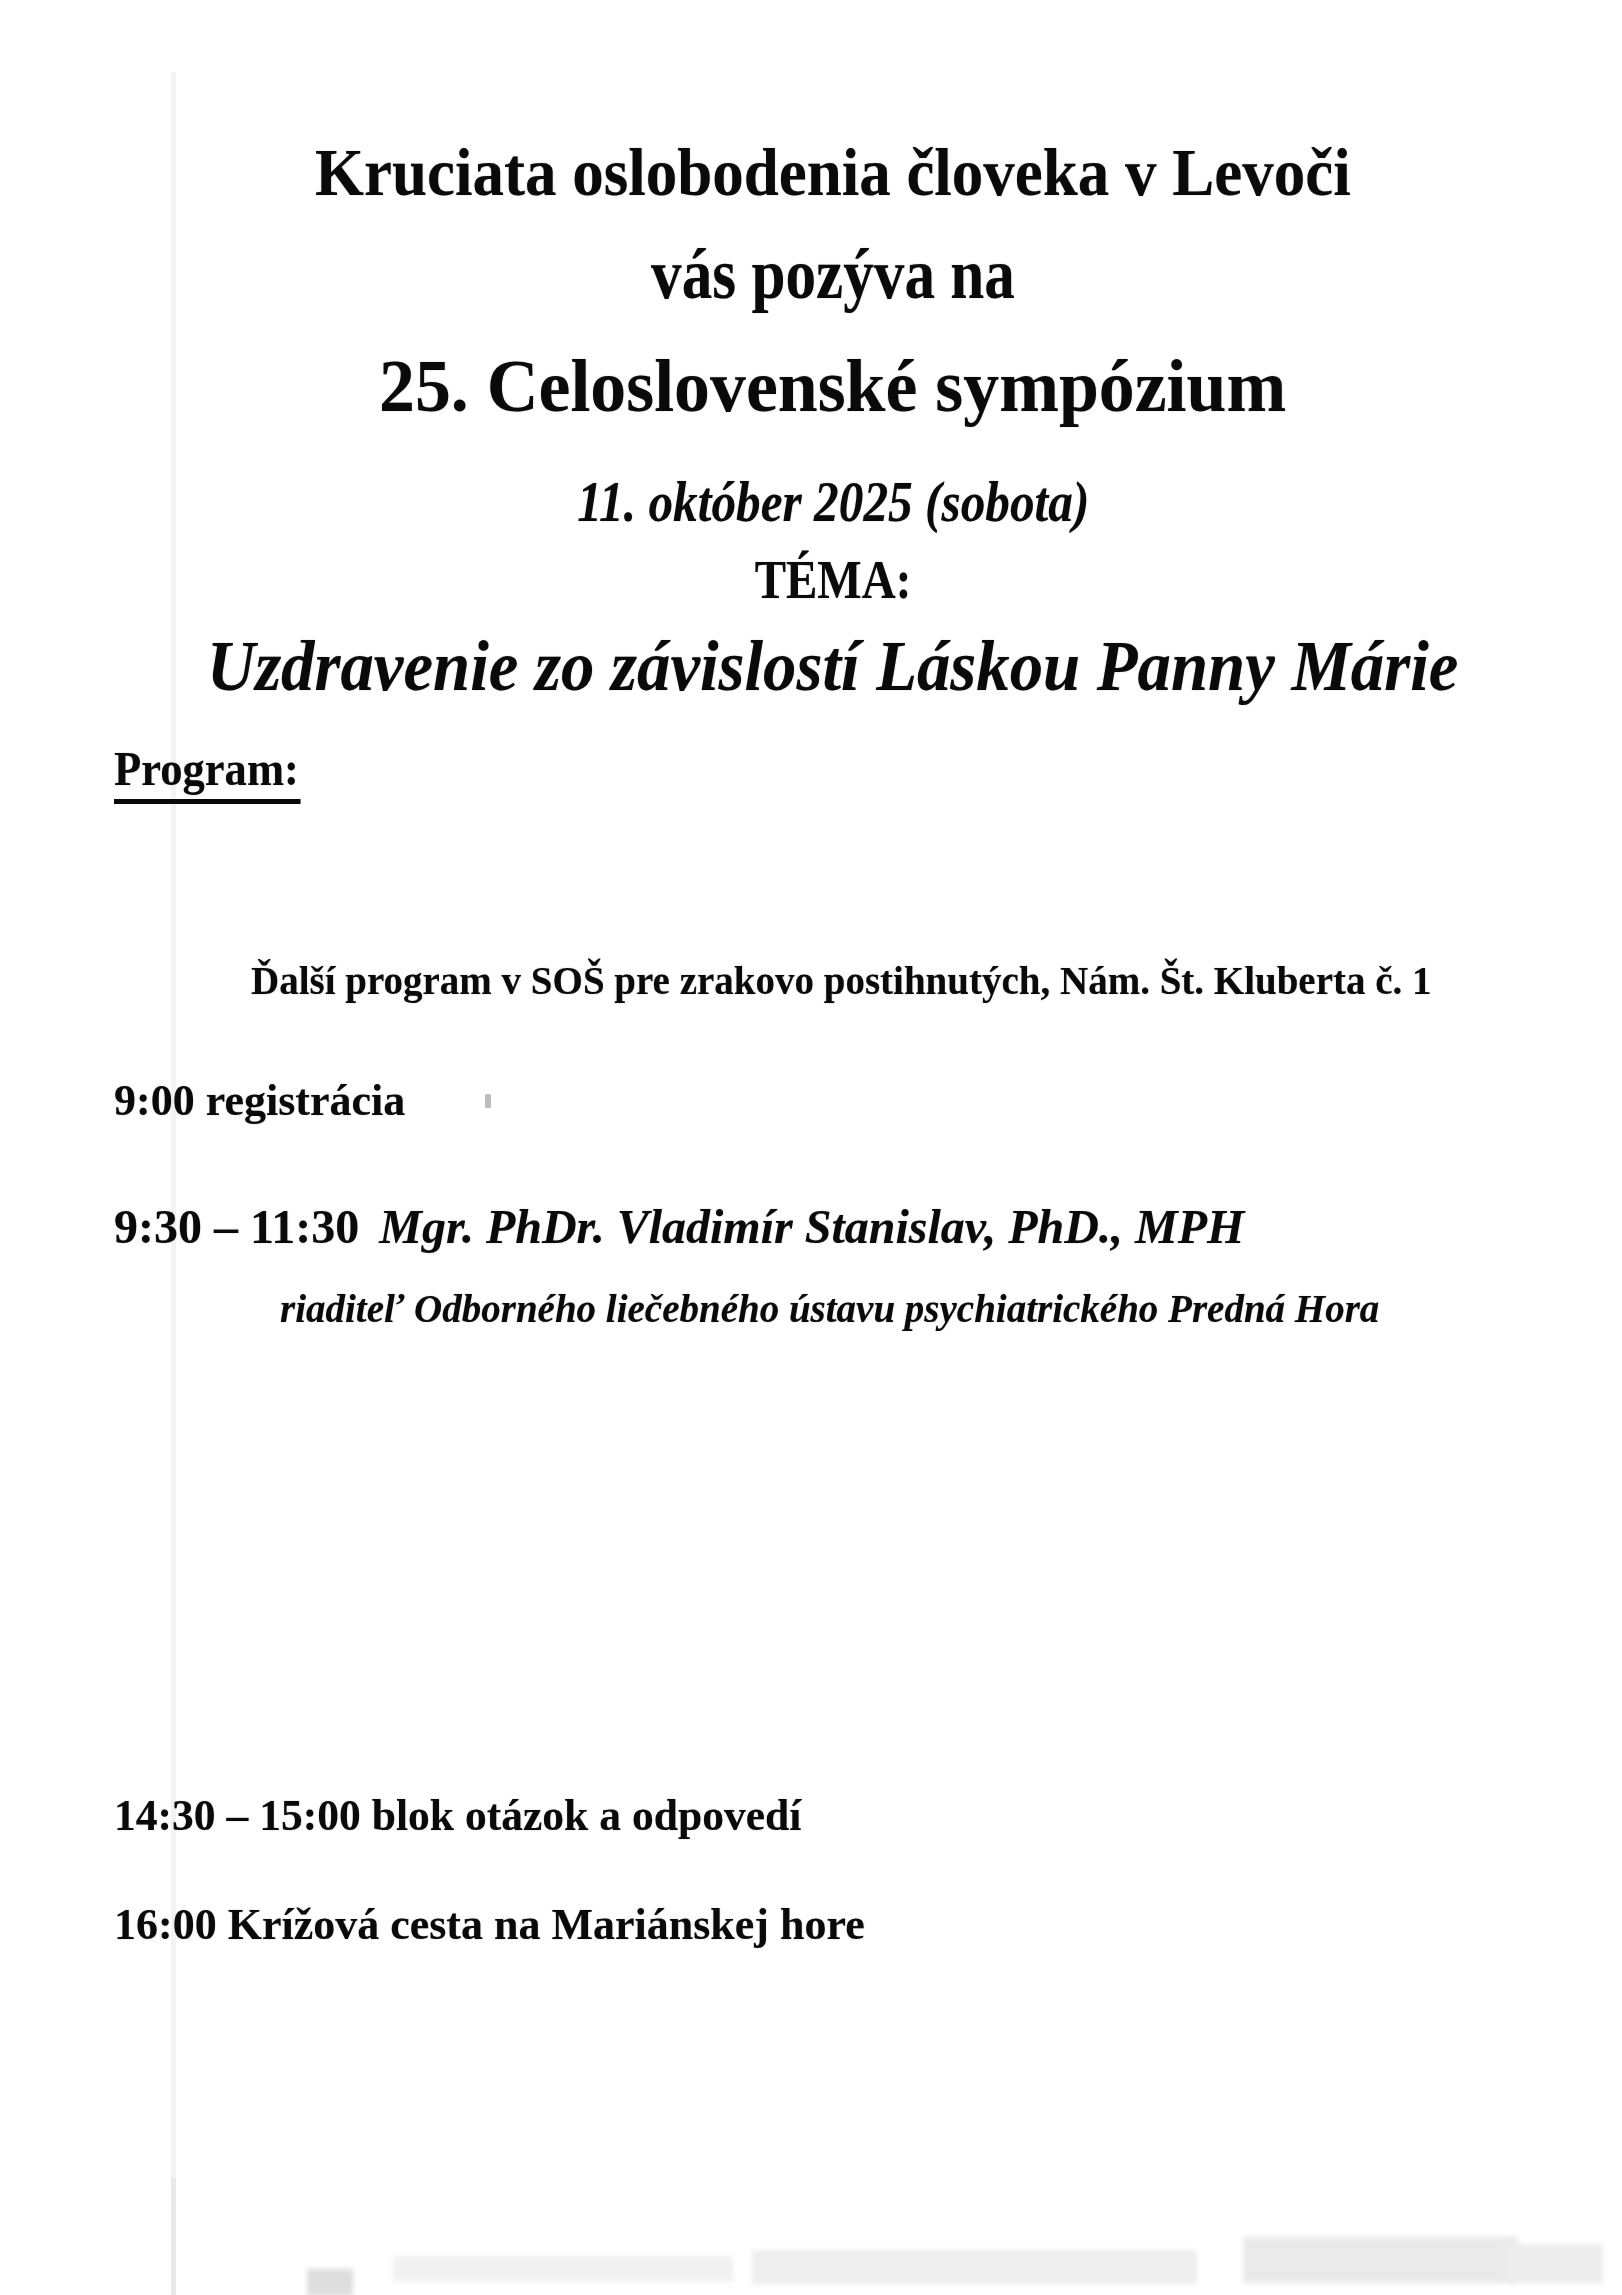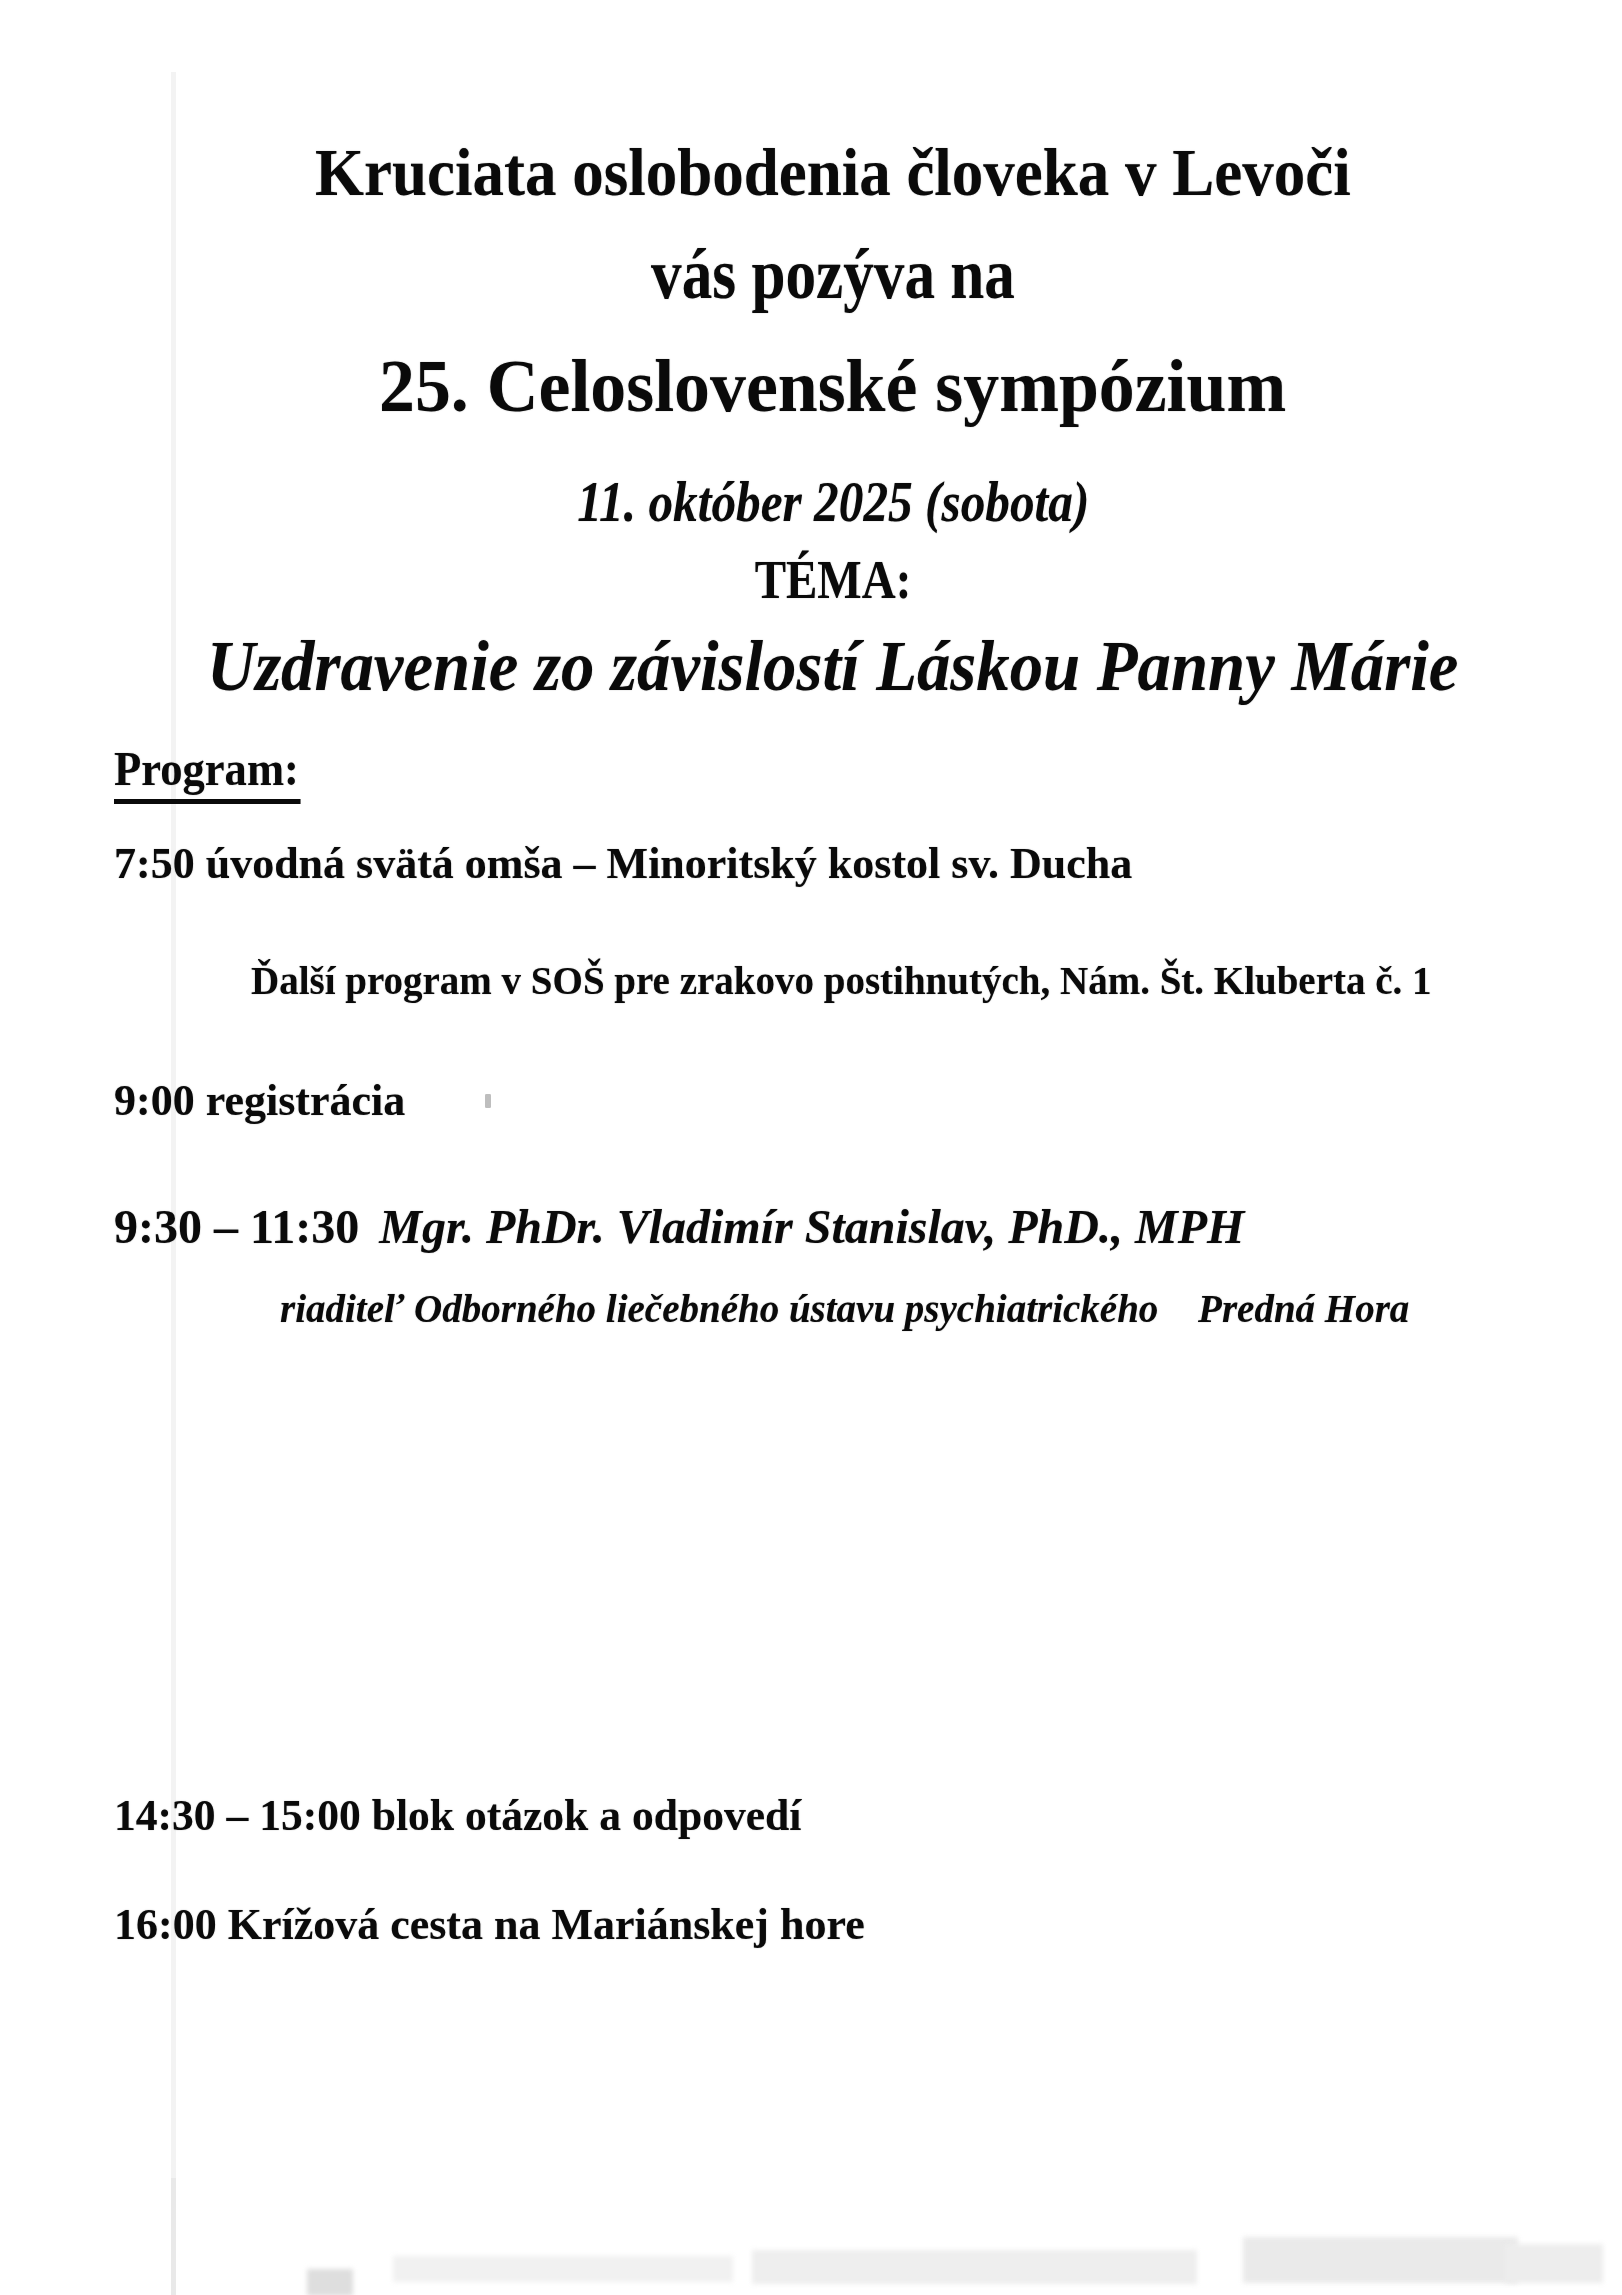--- a/index.html
+++ b/index.html
@@ -11,21 +11,21 @@
   .page{position:absolute;inset:0;padding-left:47px;}
   .line{position:absolute;white-space:nowrap;line-height:1;}
   .scale{display:inline-block;white-space:nowrap;transform:scaleX(var(--sx,1));transform-origin:0 50%;}
   .center-wrap{position:absolute;left:0;width:1666px;text-align:center;line-height:1;}
   .center-wrap .scale{transform-origin:50% 50%;}
   .b{font-weight:bold;}
   .i{font-style:italic;}
   .ink{text-shadow:0 0 1.3px rgba(0,0,0,0.35);}
   .heading-underline{border-bottom:5.2px solid #0a0a0a;padding-bottom:2.6px;padding-right:2px;}
   .speaker{margin-left:7.9px;margin-top:37px;}
-  .place-gap{margin-left:30px;}
+  .place-gap{margin-left:0;}
   
   .scan-vline{position:absolute;left:171px;top:72px;width:4.6px;height:2224px;background:#f3f3f3;}
   .scan-vline-dark{position:absolute;left:171px;top:2178px;width:4.6px;height:117px;background:#e9e9e9;}
   .speck{position:absolute;left:485px;top:1094px;width:5.9px;height:14.4px;background:#8a8a8a;opacity:.55;filter:blur(0.7px);border-radius:1.3px;}
   .smudge{position:absolute;filter:blur(2.6px);}
   .sm1{left:393px;top:2256px;width:340px;height:26px;background:#f1f1f1;}
   .sm2{left:752px;top:2250px;width:445px;height:34px;background:#eeeeee;}
   .sm3{left:1243px;top:2237px;width:275px;height:46px;background:#eaeaea;}
   .sm4{left:1505px;top:2244px;width:98px;height:39px;background:#ededed;}
   .sm5{left:307px;top:2269px;width:46px;height:27px;background:#dedede;}
@@ -67,26 +67,20 @@
   <div class="center-wrap" style="top:631px">
     <span class="scale b i ink" style="font-size:71px;--sx:.94">Uzdravenie zo závislostí Láskou Panny Márie</span>
   </div>
 
   <div class="line" style="top:744px;left:114px">
     <span class="scale b ink" style="font-size:49px;--sx:.91">
       <span class="heading-underline">Program:</span>
     </span>
   </div>
 
-  <div class="line" style="top:842px;left:114px">
-    <span class="scale b ink" style="font-size:44px;--sx:1">
-      <span>7:50</span>
-      <span>úvodná svätá omša – Minoritský kostol sv. Ducha</span>
-    </span>
-  </div>
 
   <div class="line" style="top:961px;left:251px">
     <span class="scale b ink" style="font-size:39px;--sx:1">
       <span>Ďalší program v SOŠ pre zrakovo postihnutých, Nám. Št. Kluberta č. 1</span>
     </span>
   </div>
 
   <div class="line" style="top:1079px;left:114px">
     <span class="scale b ink" style="font-size:44px;--sx:1">
       <span>9:00</span>

